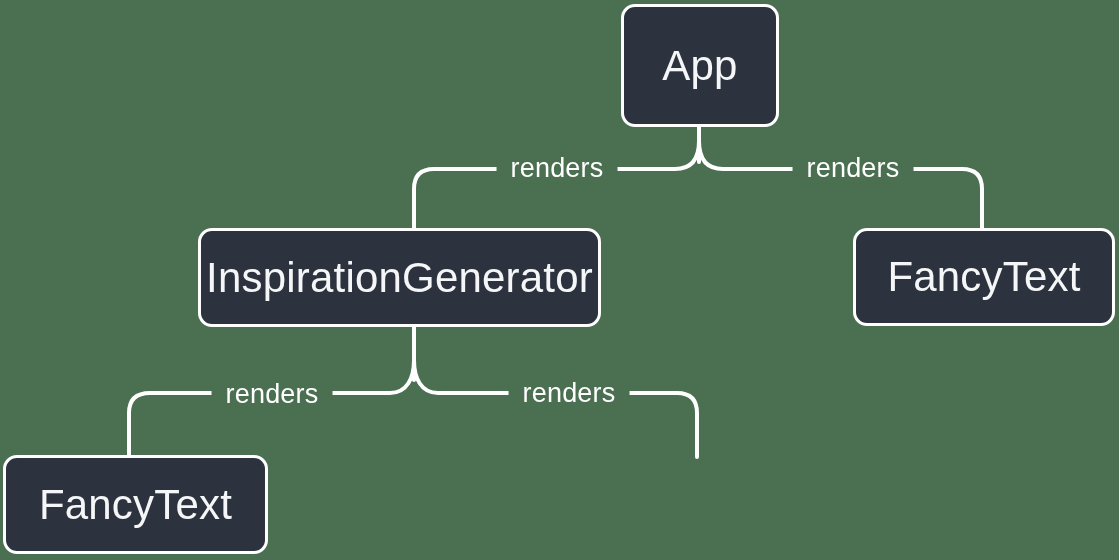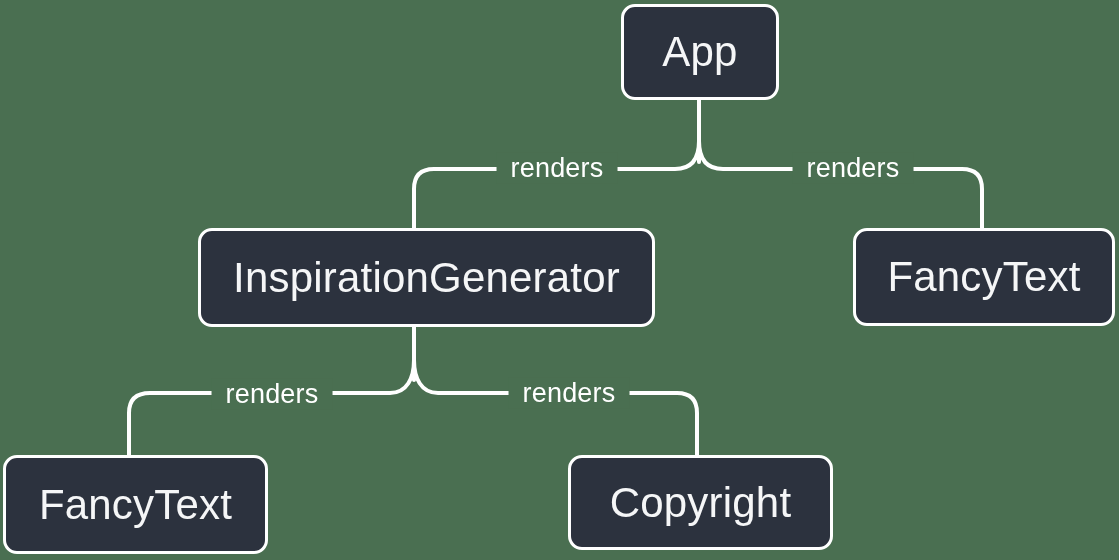--- a/index.html
+++ b/index.html
@@ -39,22 +39,22 @@
     justify-content: center;
     background: var(--node-fill);
     border: 3.5px solid var(--node-border);
     border-radius: 14px;
     color: var(--node-text);
     font-size: 42px;
     font-weight: 400;
     letter-spacing: 0.2px;
     white-space: nowrap;
   }
-  .node-app                   { left: 621px; top: 4px;   width: 158px; height: 96px; }
-  .node-inspiration-generator { left: 198px; top: 228px; width: 457px; height: 99px; }
+  .node-app                   { left: 621px; top: 4px;   width: 158px; height: 123px; }
+  .node-inspiration-generator { left: 198px; top: 228px; width: 403px; height: 99px; }
   .node-fancy-text-top-right  { left: 853px; top: 228px; width: 262px; height: 98px; }
   .node-fancy-text-bottom-left{ left: 3px;   top: 455px; width: 265px; height: 99px; }
   .node-copyright             { left: 568px; top: 455px; width: 265px; height: 95px; }
   .edge-label {
     position: absolute;
     transform: translate(-50%, -50%);
     background: var(--background);
     color: var(--label-text);
     font-size: 27px;
     font-weight: 400;
@@ -95,17 +95,14 @@
   </div>
 
   <div class="node node-fancy-text-top-right">
     <span>FancyText</span>
   </div>
 
   <div class="node node-fancy-text-bottom-left">
     <span>FancyText</span>
   </div>
 
-  <div class="node node-copyright">
-    <span>Copyright</span>
-  </div>
 
 </div>
 
 </body></html>

